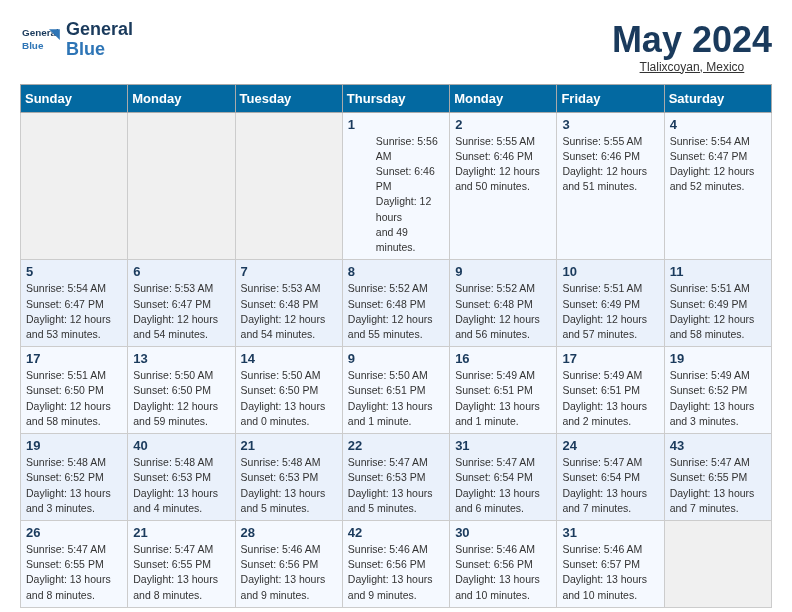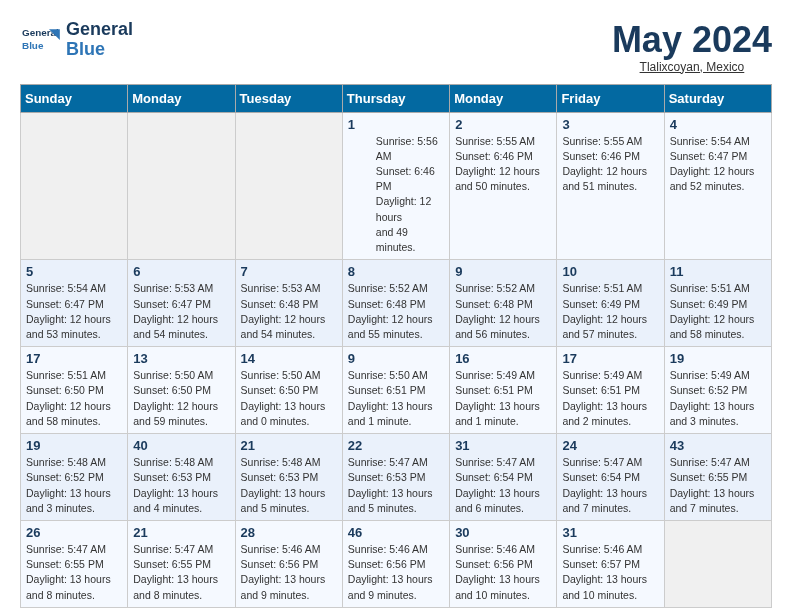--- a/index.html
+++ b/index.html
@@ -327,21 +327,21 @@
 and 8 minutes.</div>
         </td>
         <td>
           <span class="day-number">28</span>
           <div class="day-info" style="white-space: pre-line;">Sunrise: 5:46 AM
 Sunset: 6:56 PM
 Daylight: 13 hours
 and 9 minutes.</div>
         </td>
         <td>
-          <span class="day-number">46</span>
+          <span class="day-number">42</span>
           <div class="day-info" style="white-space: pre-line;">Sunrise: 5:46 AM
 Sunset: 6:56 PM
 Daylight: 13 hours
 and 9 minutes.</div>
         </td>
         <td>
           <span class="day-number">30</span>
           <div class="day-info" style="white-space: pre-line;">Sunrise: 5:46 AM
 Sunset: 6:56 PM
 Daylight: 13 hours

